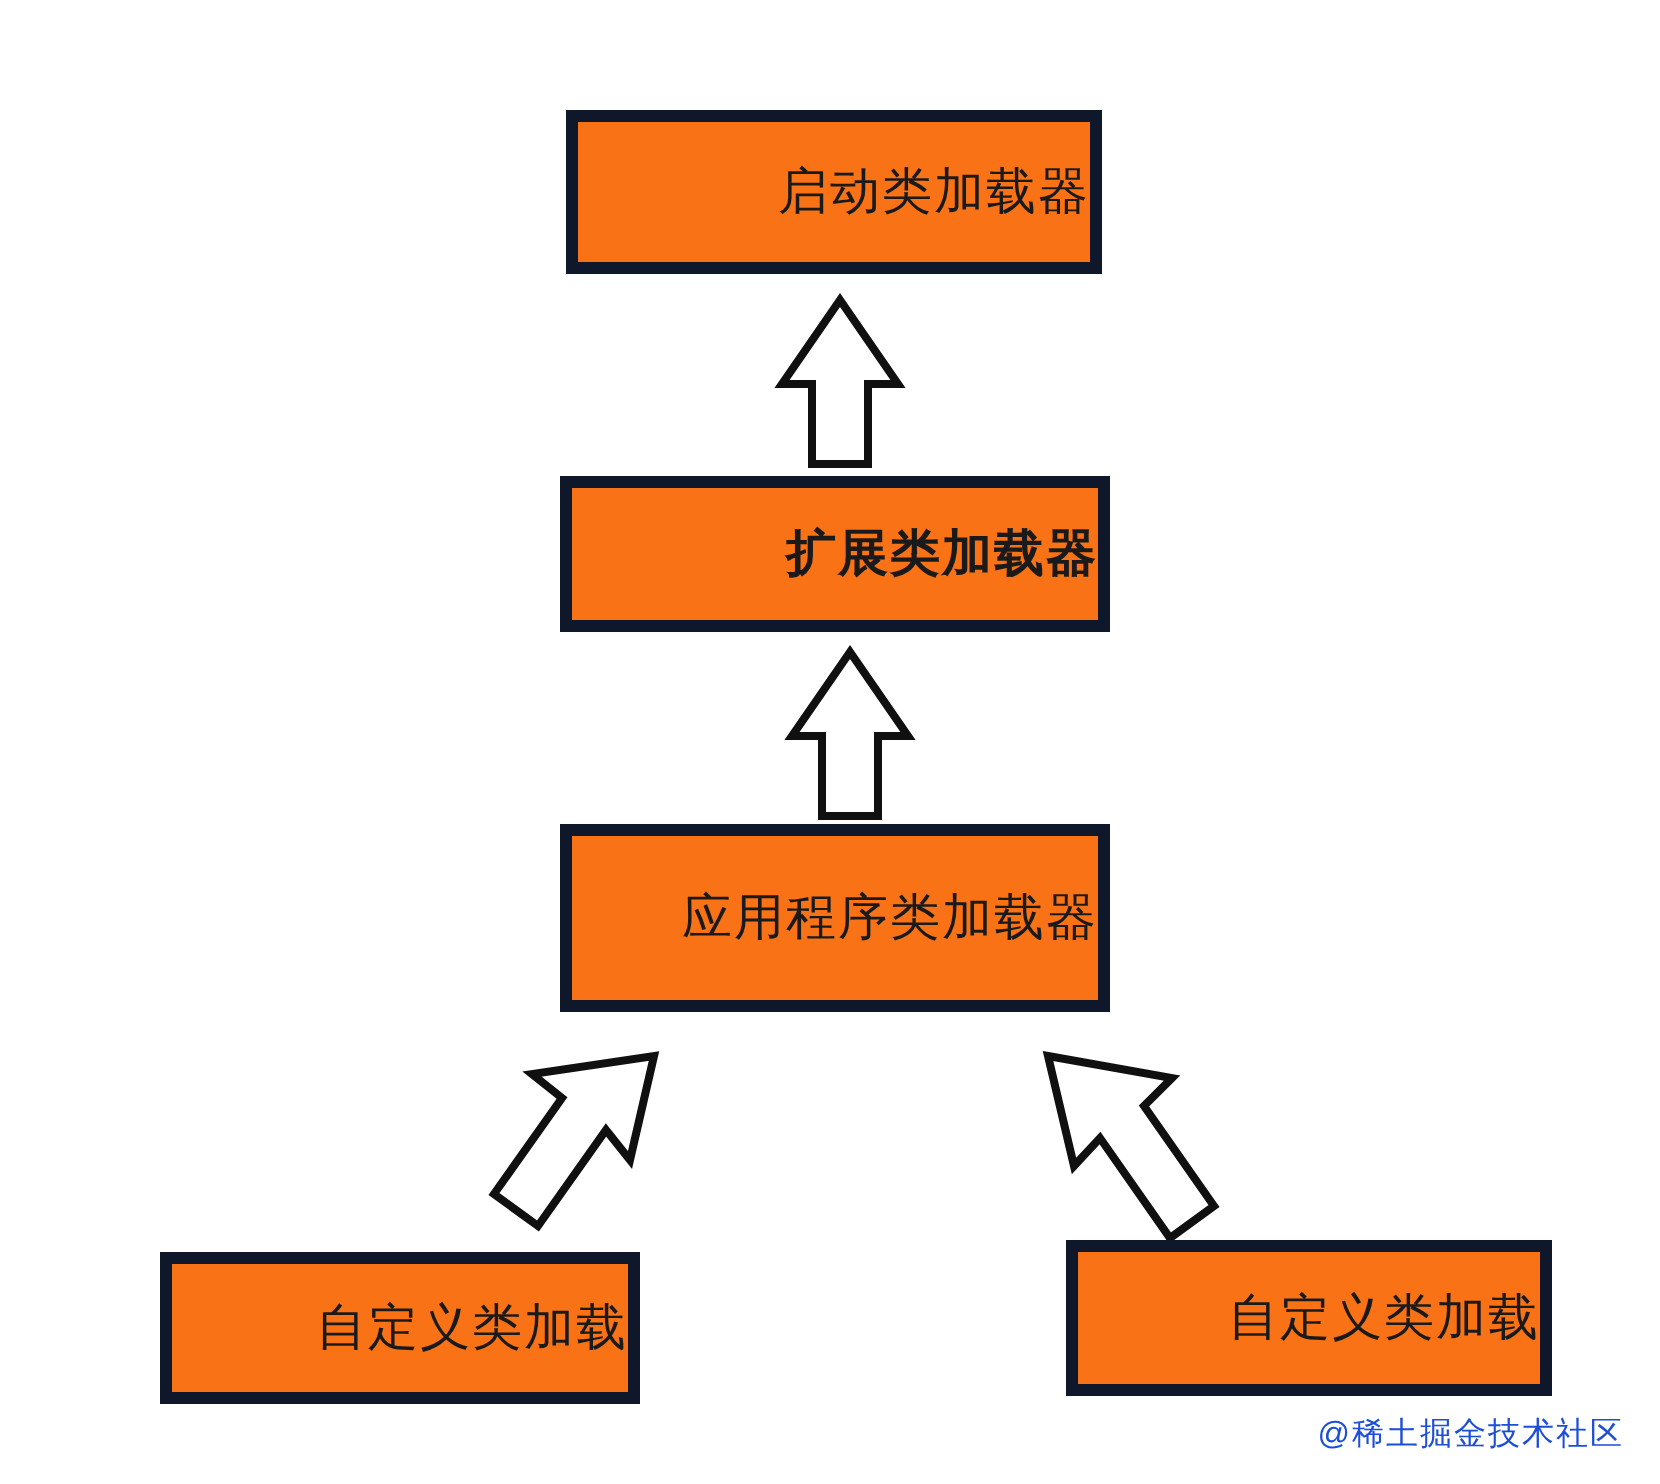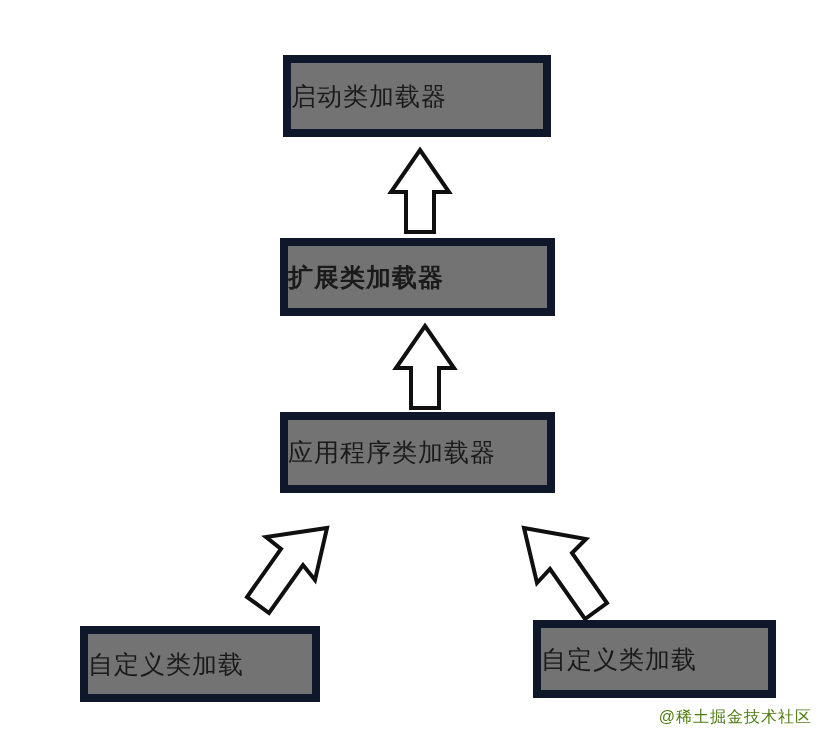--- a/index.html
+++ b/index.html
@@ -13,37 +13,37 @@
   #canvas {
     position: relative;
     width: 830px;
     height: 742px;
     background: #ffffff;
     overflow: hidden;
   }
   .node {
     position: absolute;
     box-sizing: border-box;
-    background: #737373;
-    border: 8px solid #0f172a;
+    background: #f97316;
+    border: 6px solid #0f172a;
     display: flex;
     align-items: center;
-    justify-content: flex-start;
+    justify-content: flex-end;
   }
   .node-label {
     font-size: 25px;
     color: #1a1a1a;
     letter-spacing: 1px;
     line-height: 1;
     white-space: nowrap;
     user-select: none;
   }
   #node-bootstrap  { left: 283px; top: 55px;  width: 268px; height: 82px; }
   #node-extension  { left: 280px; top: 238px; width: 275px; height: 78px; font-weight: bold; }
-  #node-application{ left: 280px; top: 412px; width: 275px; height: 81px; }
+  #node-application{ left: 280px; top: 412px; width: 275px; height: 94px; }
   #node-custom-left{ left: 80px;  top: 626px; width: 240px; height: 76px; }
   #node-custom-right{left: 533px; top: 620px; width: 243px; height: 78px; }
 
   .arrow-layer {
     position: absolute;
     left: 0;
     top: 0;
     width: 830px;
     height: 742px;
     pointer-events: none;
@@ -52,21 +52,21 @@
     fill: #ffffff;
     stroke: #101010;
     stroke-width: 4;
     stroke-linejoin: miter;
   }
   .watermark {
     position: absolute;
     right: 18px;
     bottom: 14px;
     font-size: 16px;
-    color: #4d7c0f;
+    color: #1d4ed8;
     letter-spacing: 1px;
     white-space: nowrap;
     user-select: none;
   }
 </style>
 </head>
 <body>
 
 <div id="canvas">
 

